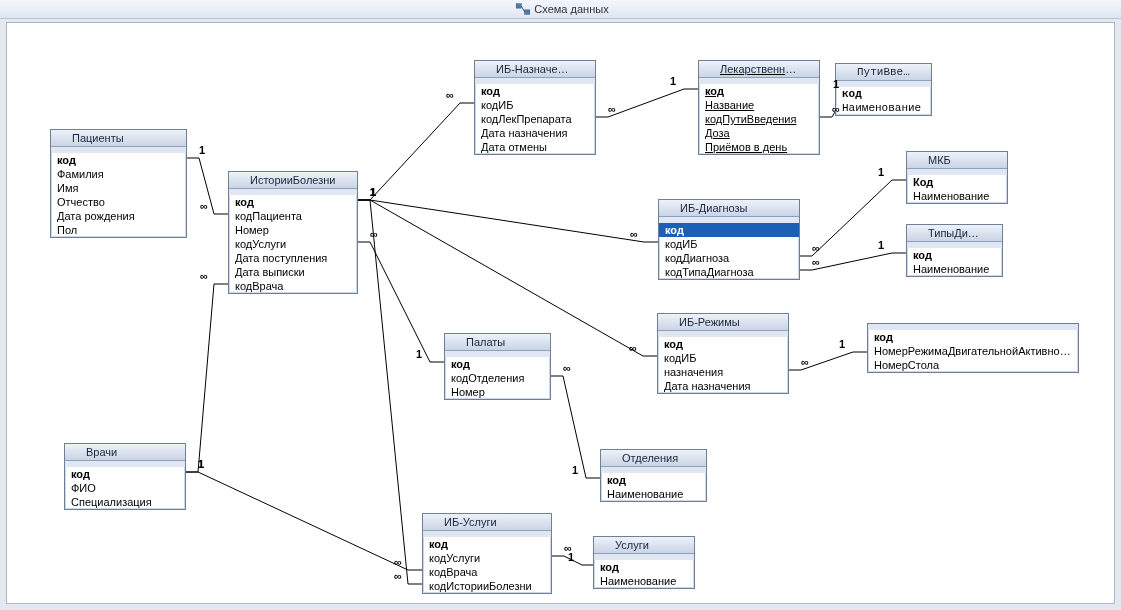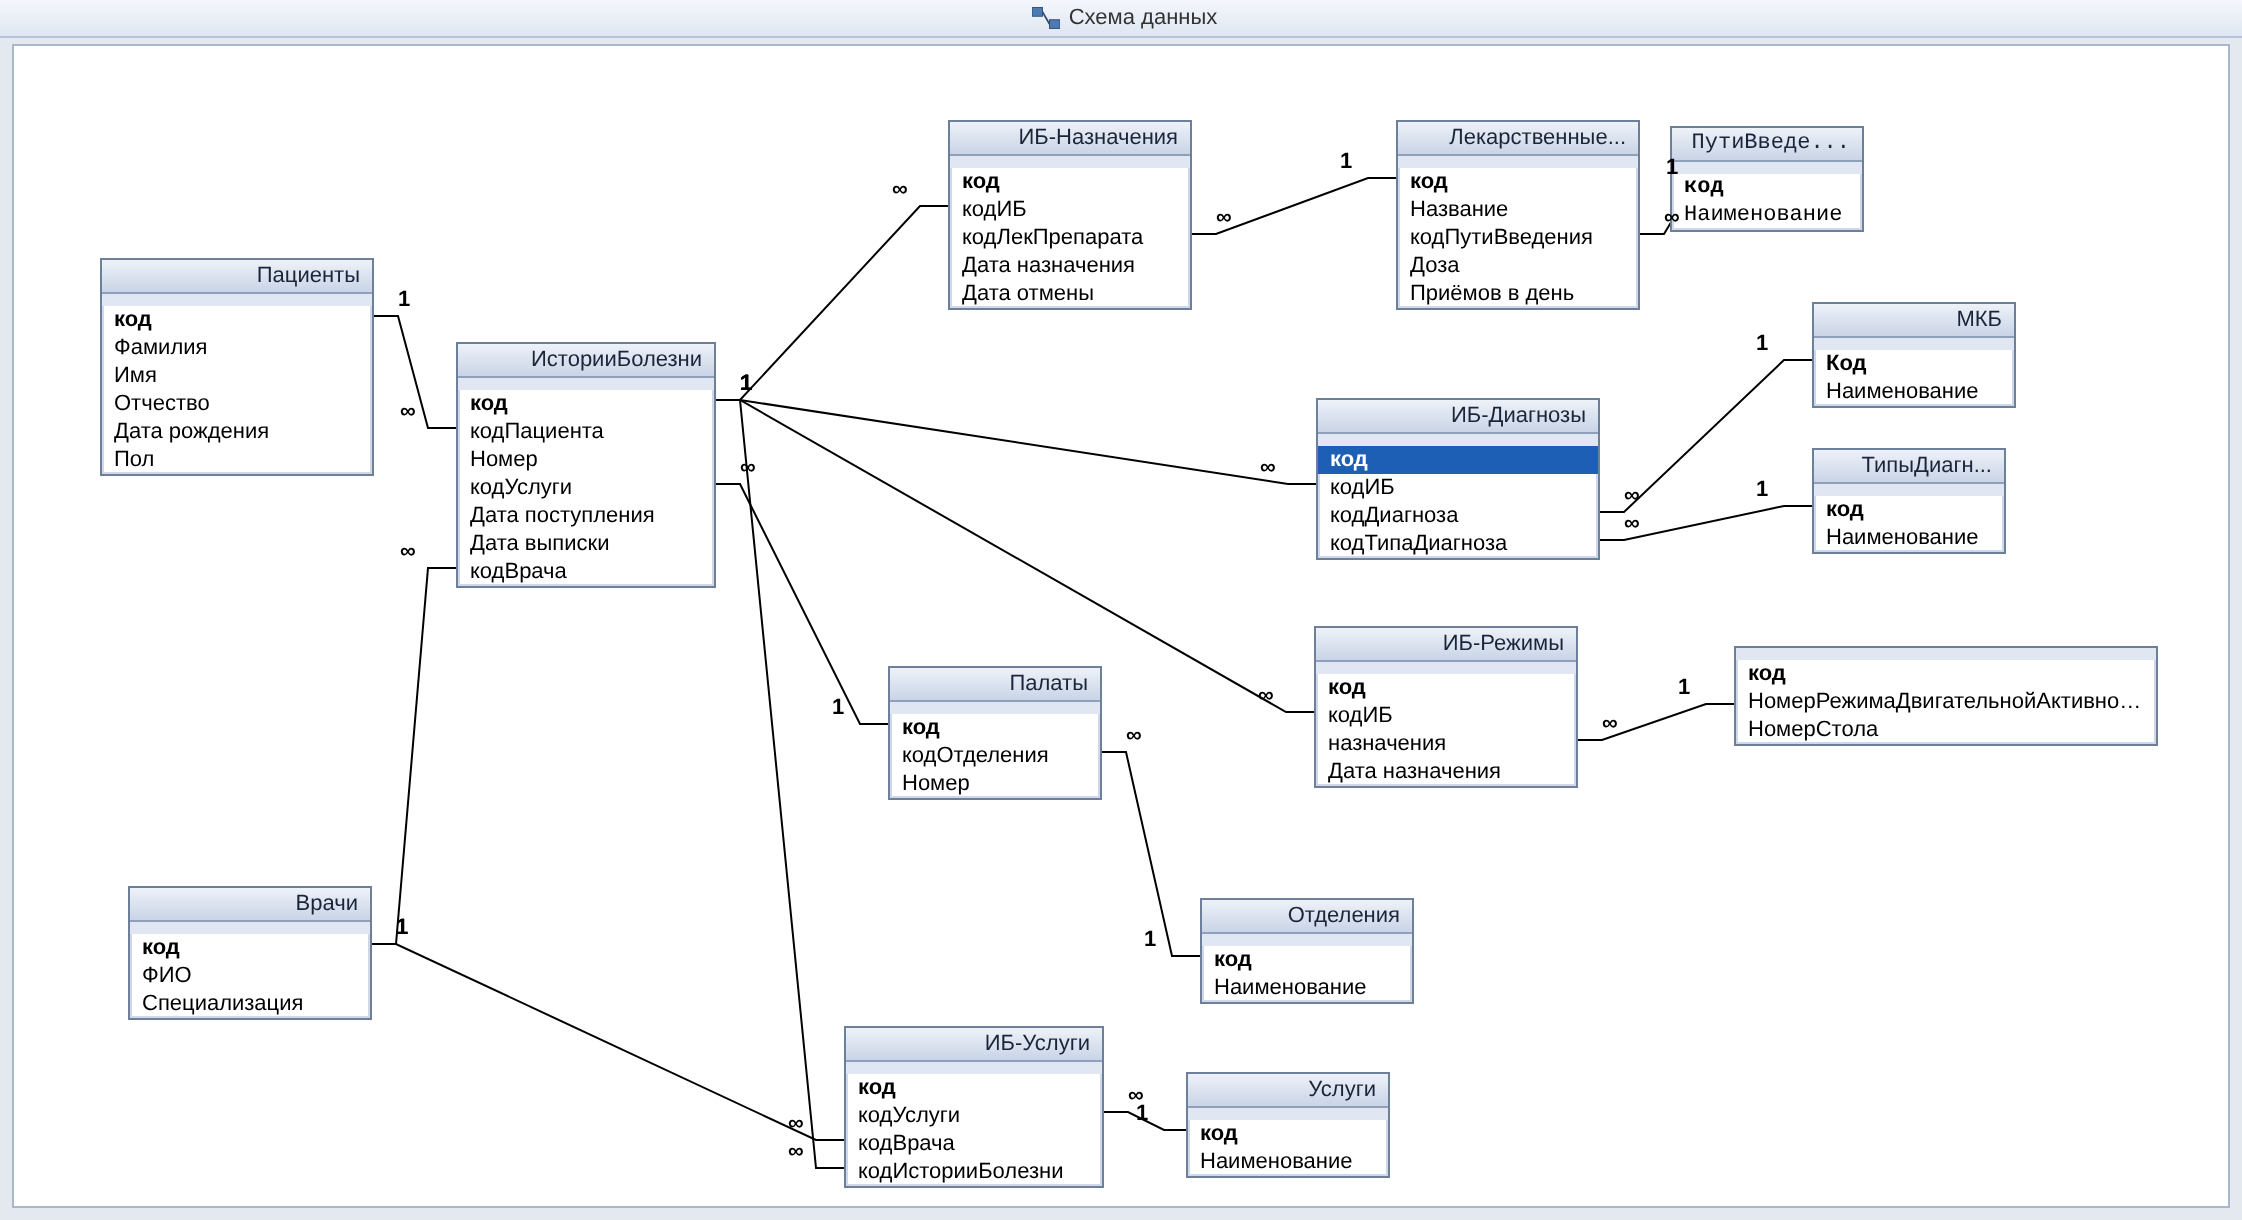--- a/index.html
+++ b/index.html
@@ -52,27 +52,26 @@
     position: absolute;
     border: 1px solid #6e7f99;
     background: #fff;
     box-shadow: 0 0 0 1px #cfd8e8 inset;
     font-size: 11px;
     min-width: 80px;
   }
   .entity .ehdr {
     background: linear-gradient(#eef2f9, #c9d4e6);
     border-bottom: 1px solid #8fa0bb;
-    padding: 2px 6px;
+    padding: 2px 21px;
     font-size: 11px;
     color: #1a253a;
     white-space: nowrap;
     overflow: hidden;
     text-overflow: ellipsis;
-    text-align: right;
   }
   .entity .ebody {
     border-top: 6px solid #e1e7f2;
     padding: 0;
   }
   .entity .row {
     padding: 0 6px;
     line-height: 14px;
     white-space: nowrap;
     overflow: hidden;
@@ -194,21 +193,21 @@
       <div class="entity" style="left: 467px; top: 37px; width: 120px;">
         <div class="ehdr">ИБ-Назначения</div>
         <div class="ebody">
           <div class="row pk">код</div>
           <div class="row">кодИБ</div>
           <div class="row">кодЛекПрепарата</div>
           <div class="row">Дата назначения</div>
           <div class="row">Дата отмены</div>
         </div>
       </div>
-      <div class="entity" style="left: 691px; top: 37px; width: 120px;">
+      <div class="entity" style="left: 691px; top: 37px; width: 120px; text-decoration: underline;">
         <div class="ehdr">Лекарственные...</div>
         <div class="ebody">
           <div class="row pk">код</div>
           <div class="row">Название</div>
           <div class="row">кодПутиВведения</div>
           <div class="row">Доза</div>
           <div class="row">Приёмов в день</div>
         </div>
       </div>
       <div class="entity" style="left: 828px; top: 40px; width: 95px; font-family: Liberation Mono, monospace;">

